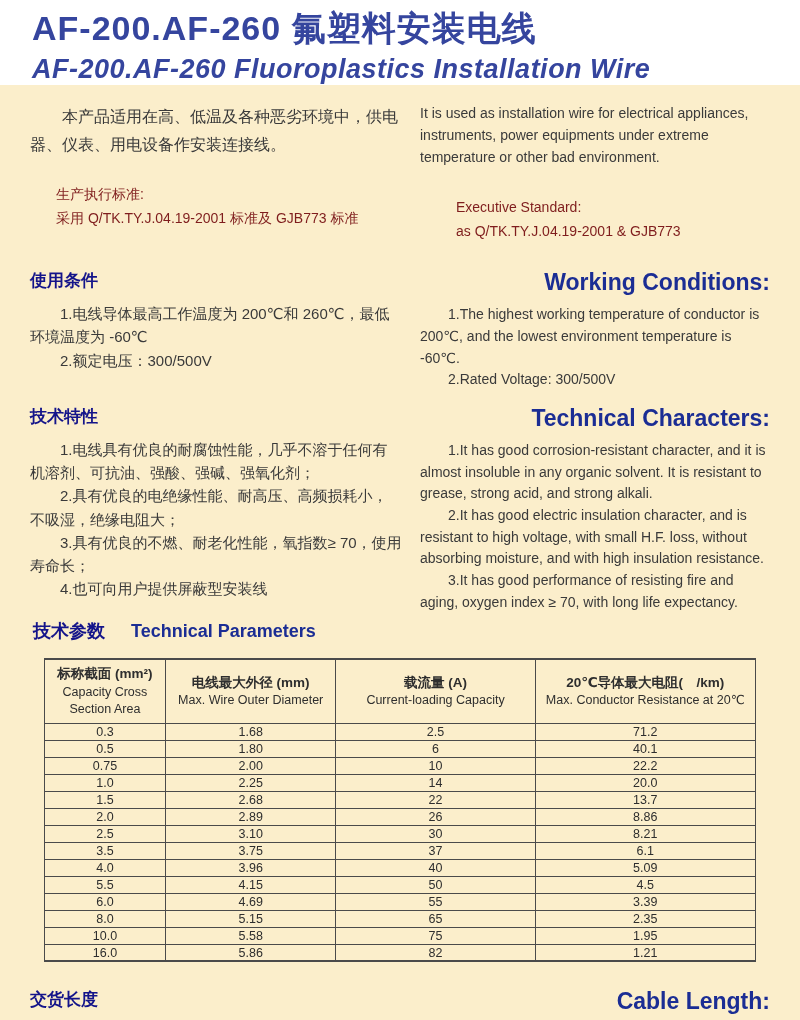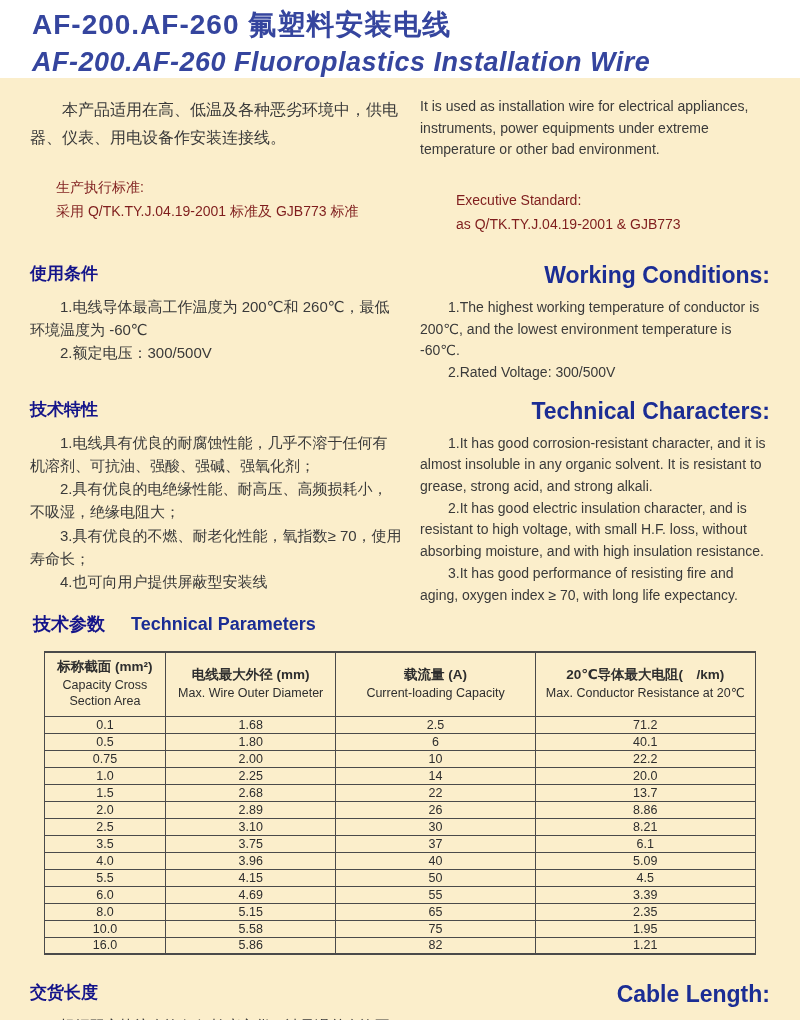--- a/index.html
+++ b/index.html
@@ -12,21 +12,21 @@
     flex-direction: column;
   }
 
   
   .page-header {
     background: #ffffff;
     height: 96px;
     padding: 8px 30px 0 32px;
   }
   .title-zh {
-    font-size: 28px;
+    font-size: 34px;
     font-weight: bold;
     color: #35459e;
     letter-spacing: 1px;
     line-height: 1.2;
   }
   .title-en {
     font-size: 27px;
     font-weight: bold;
     font-style: italic;
     color: #35459e;
@@ -218,21 +218,21 @@
           </th>
           <th class="col-4">
             <div class="th-zh">20℃导体最大电阻(　/km)</div>
             <div class="th-en">Max. Conductor
 Resistance at 20℃</div>
           </th>
         </tr>
       </thead>
       <tbody>
           <tr>
-            <td>0.1</td>
+            <td>0.3</td>
             <td>1.68</td>
             <td>2.5</td>
             <td>71.2</td>
           </tr>
           <tr>
             <td>0.5</td>
             <td>1.80</td>
             <td>6</td>
             <td>40.1</td>
           </tr>

